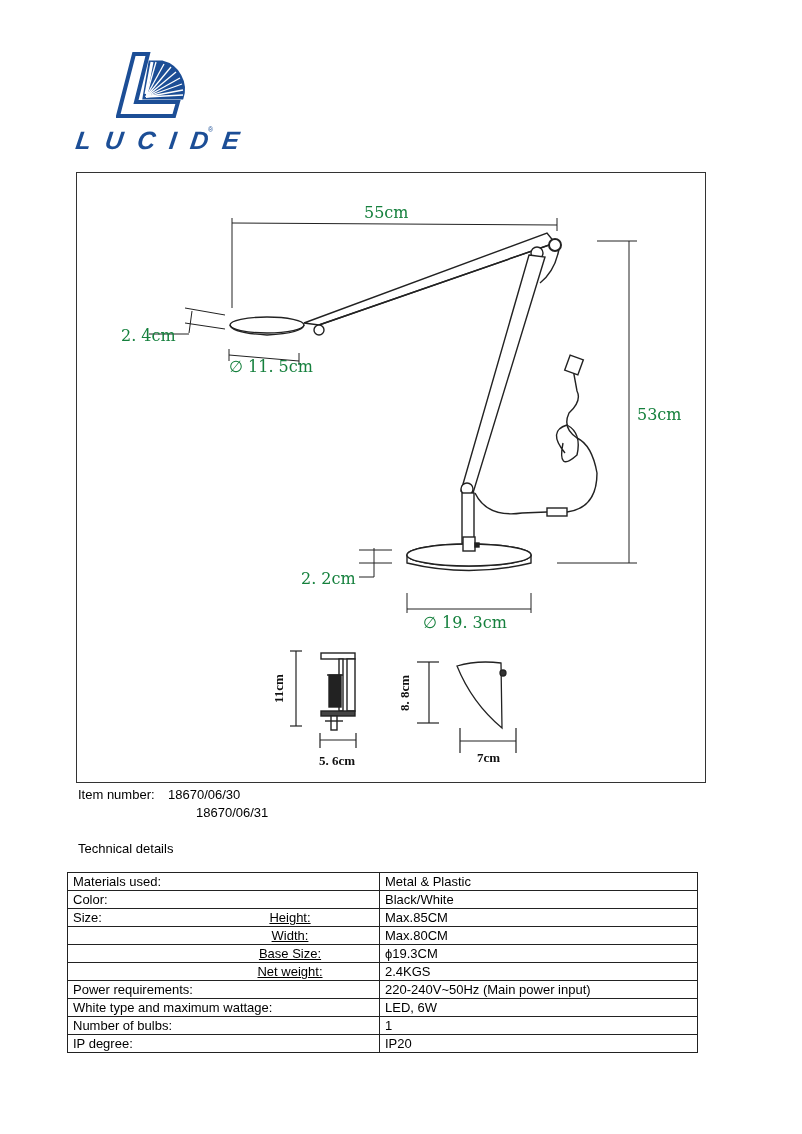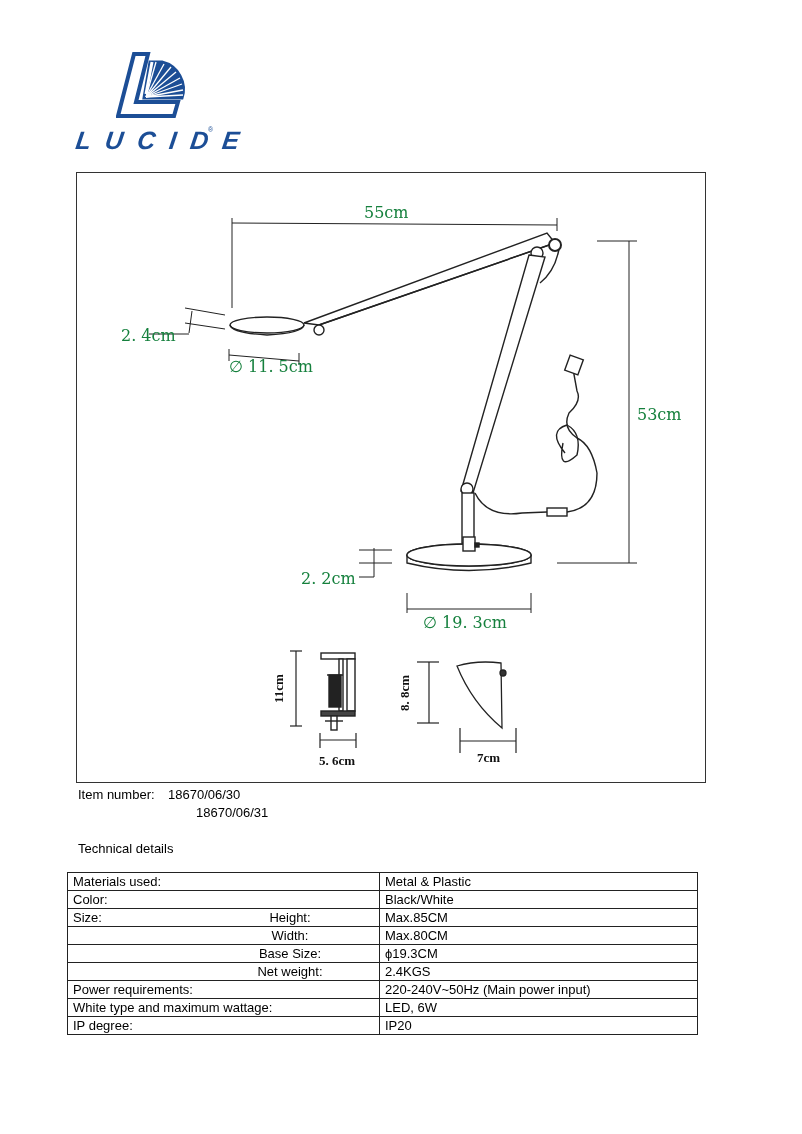--- a/index.html
+++ b/index.html
@@ -14,21 +14,21 @@
     .dim.bold { font-family: "Liberation Serif", serif; font-weight: bold; font-size: 13px; color: #111; }
     .dim.vert { transform: rotate(-90deg); transform-origin: left top; }
     .item-label { position: absolute; left: 78px; top: 787px; font-size: 13px; font-family: "Liberation Sans", sans-serif; }
     .item-val1 { position: absolute; left: 168px; top: 787px; font-size: 13px; }
     .item-val2 { position: absolute; left: 168px; top: 805px; font-size: 13px; margin-left: 28px; }
     .tech-title { position: absolute; left: 78px; top: 841px; font-size: 13px; }
     table.spec { position: absolute; left: 67px; top: 857px; width: 631px; border-collapse: collapse; font-size: 13px; margin-top: 15px; }
     table.spec td { border: 1px solid #222; height: 17.7px; padding: 0 0 0 5px; line-height: 17px; white-space: nowrap; box-sizing: border-box; }
     table.spec td.c1 { width: 312px; }
     .c1 .sublabel-left { display: inline-block; width: 157px; }
-    .c1 .sublabel-right { display: inline-block; text-align: center; width: 120px; }
+    .c1 .sublabel-right { display: inline-block; text-align: center; width: 120px; text-decoration: underline; }
   </style>
 </head>
 <body>
 
 <div class="logo">
   <svg width="80" height="70" viewBox="0 0 80 70">
 
     <path d="M18 2 L32 2 L20 50 L62 50 L58 64 L2 64 Z" fill="none" stroke="#1c4e96" stroke-width="4" stroke-linejoin="miter"></path>
 
     <g stroke="#1c4e96" stroke-width="3">
@@ -189,17 +189,21 @@
     </tr>
     <tr>
       <td class="c1">Power requirements:</td>
       <td>220-240V~50Hz (Main power input)</td>
     </tr>
     <tr>
       <td class="c1">White type and maximum wattage:</td>
       <td>LED, 6W</td>
     </tr>
     <tr>
+      <td class="c1">Number of bulbs:</td>
+      <td>1</td>
+    </tr>
+    <tr>
       <td class="c1">IP degree:</td>
       <td>IP20</td>
     </tr>
   </tbody>
 </table>
 
 </body></html>

